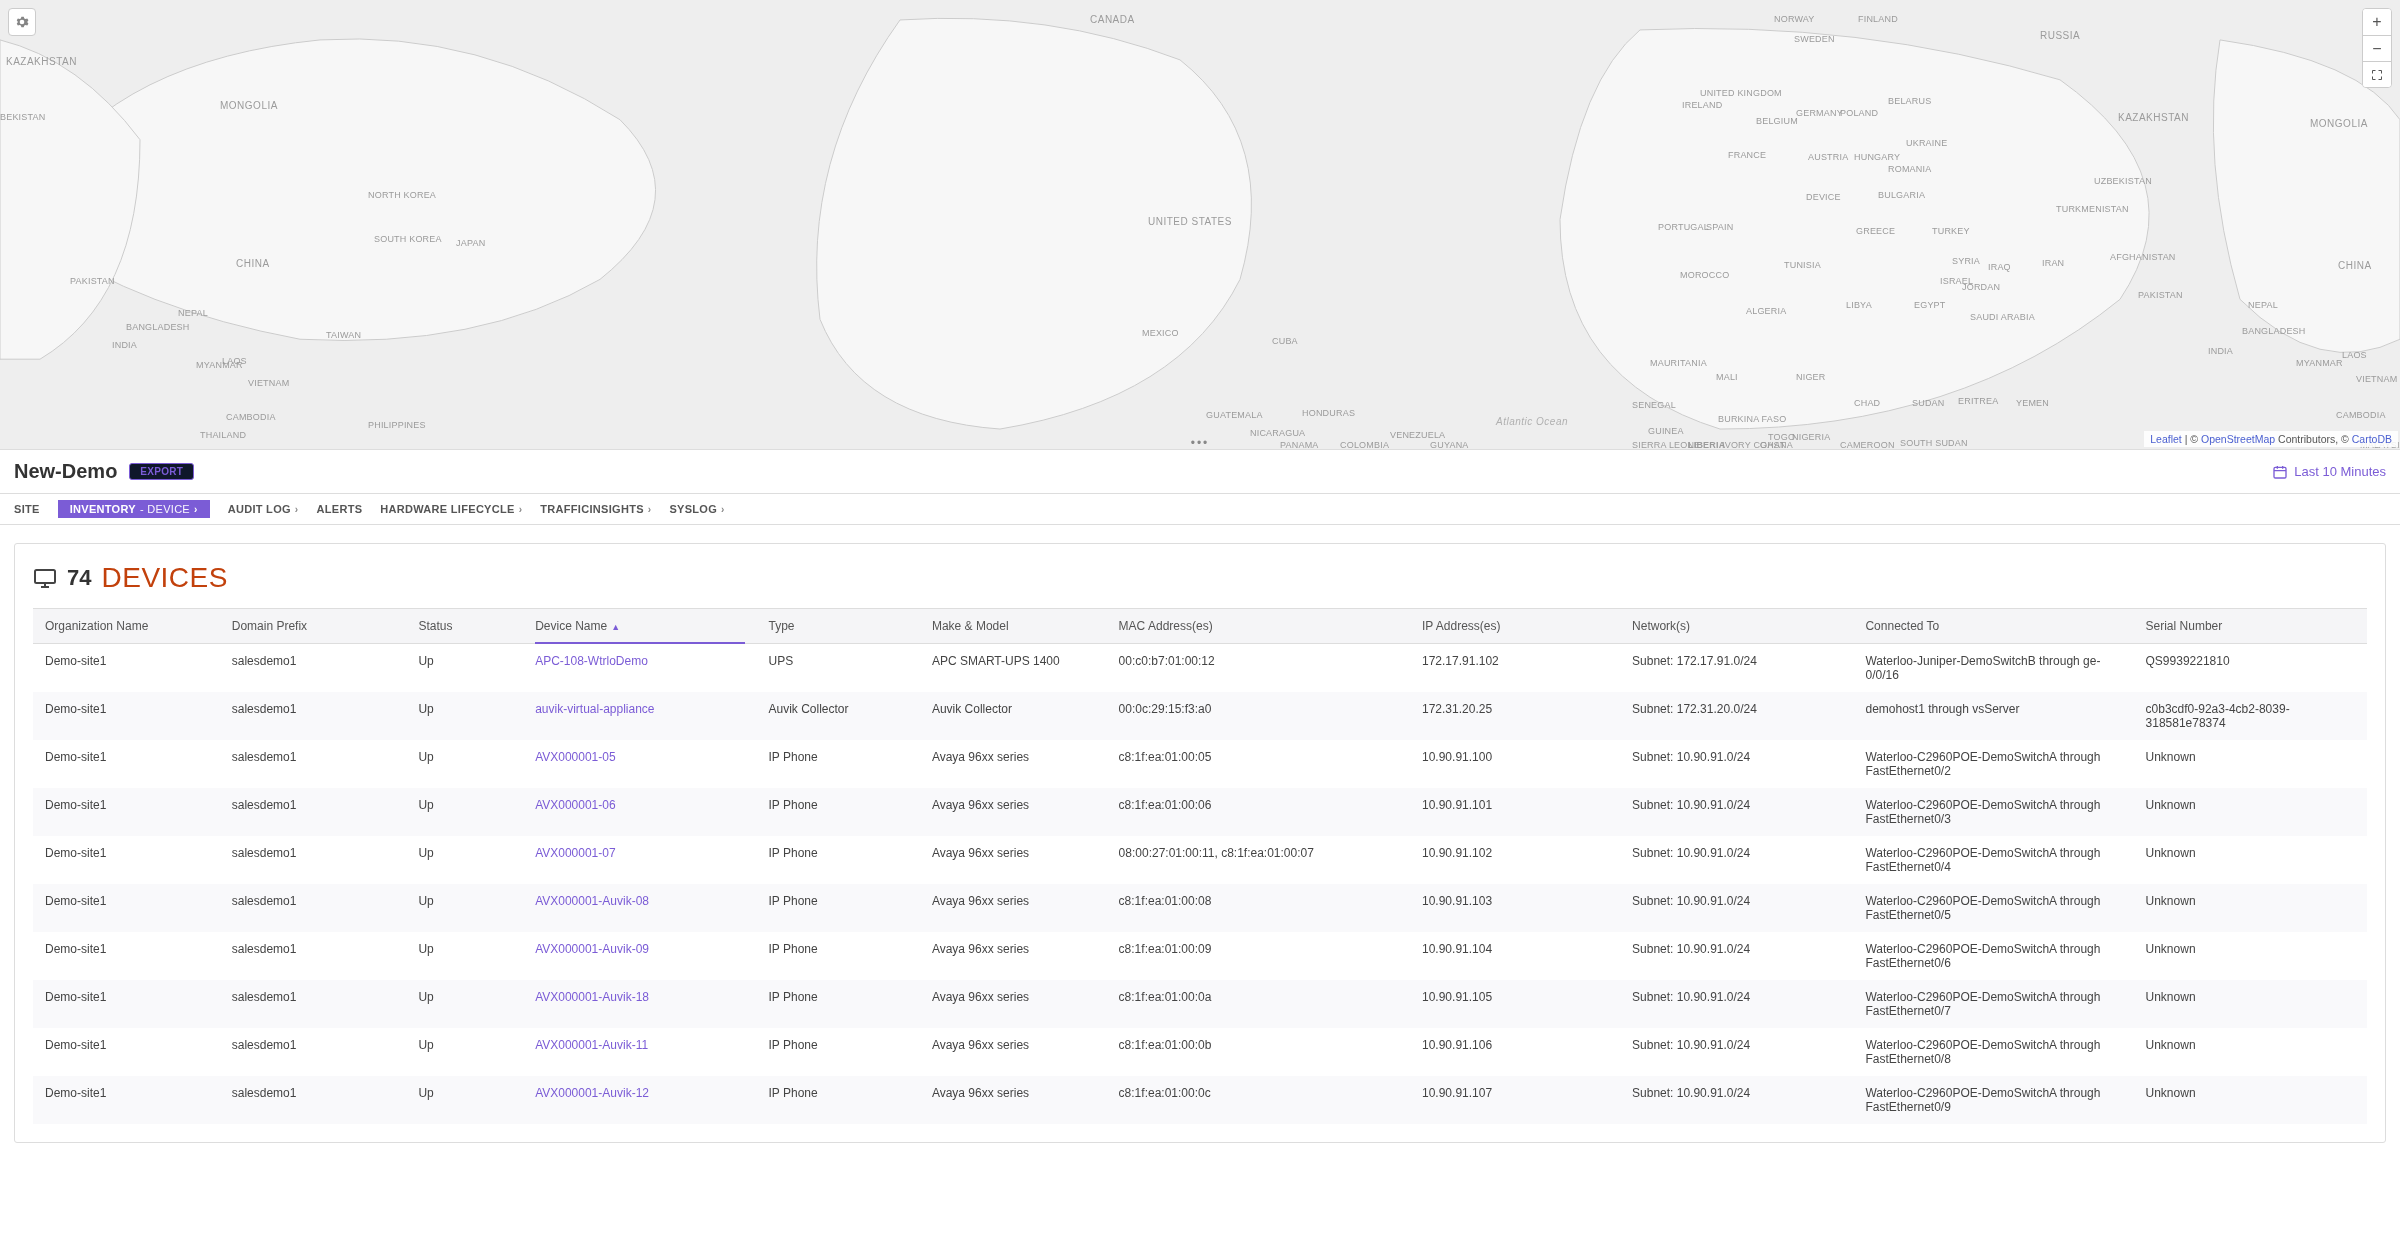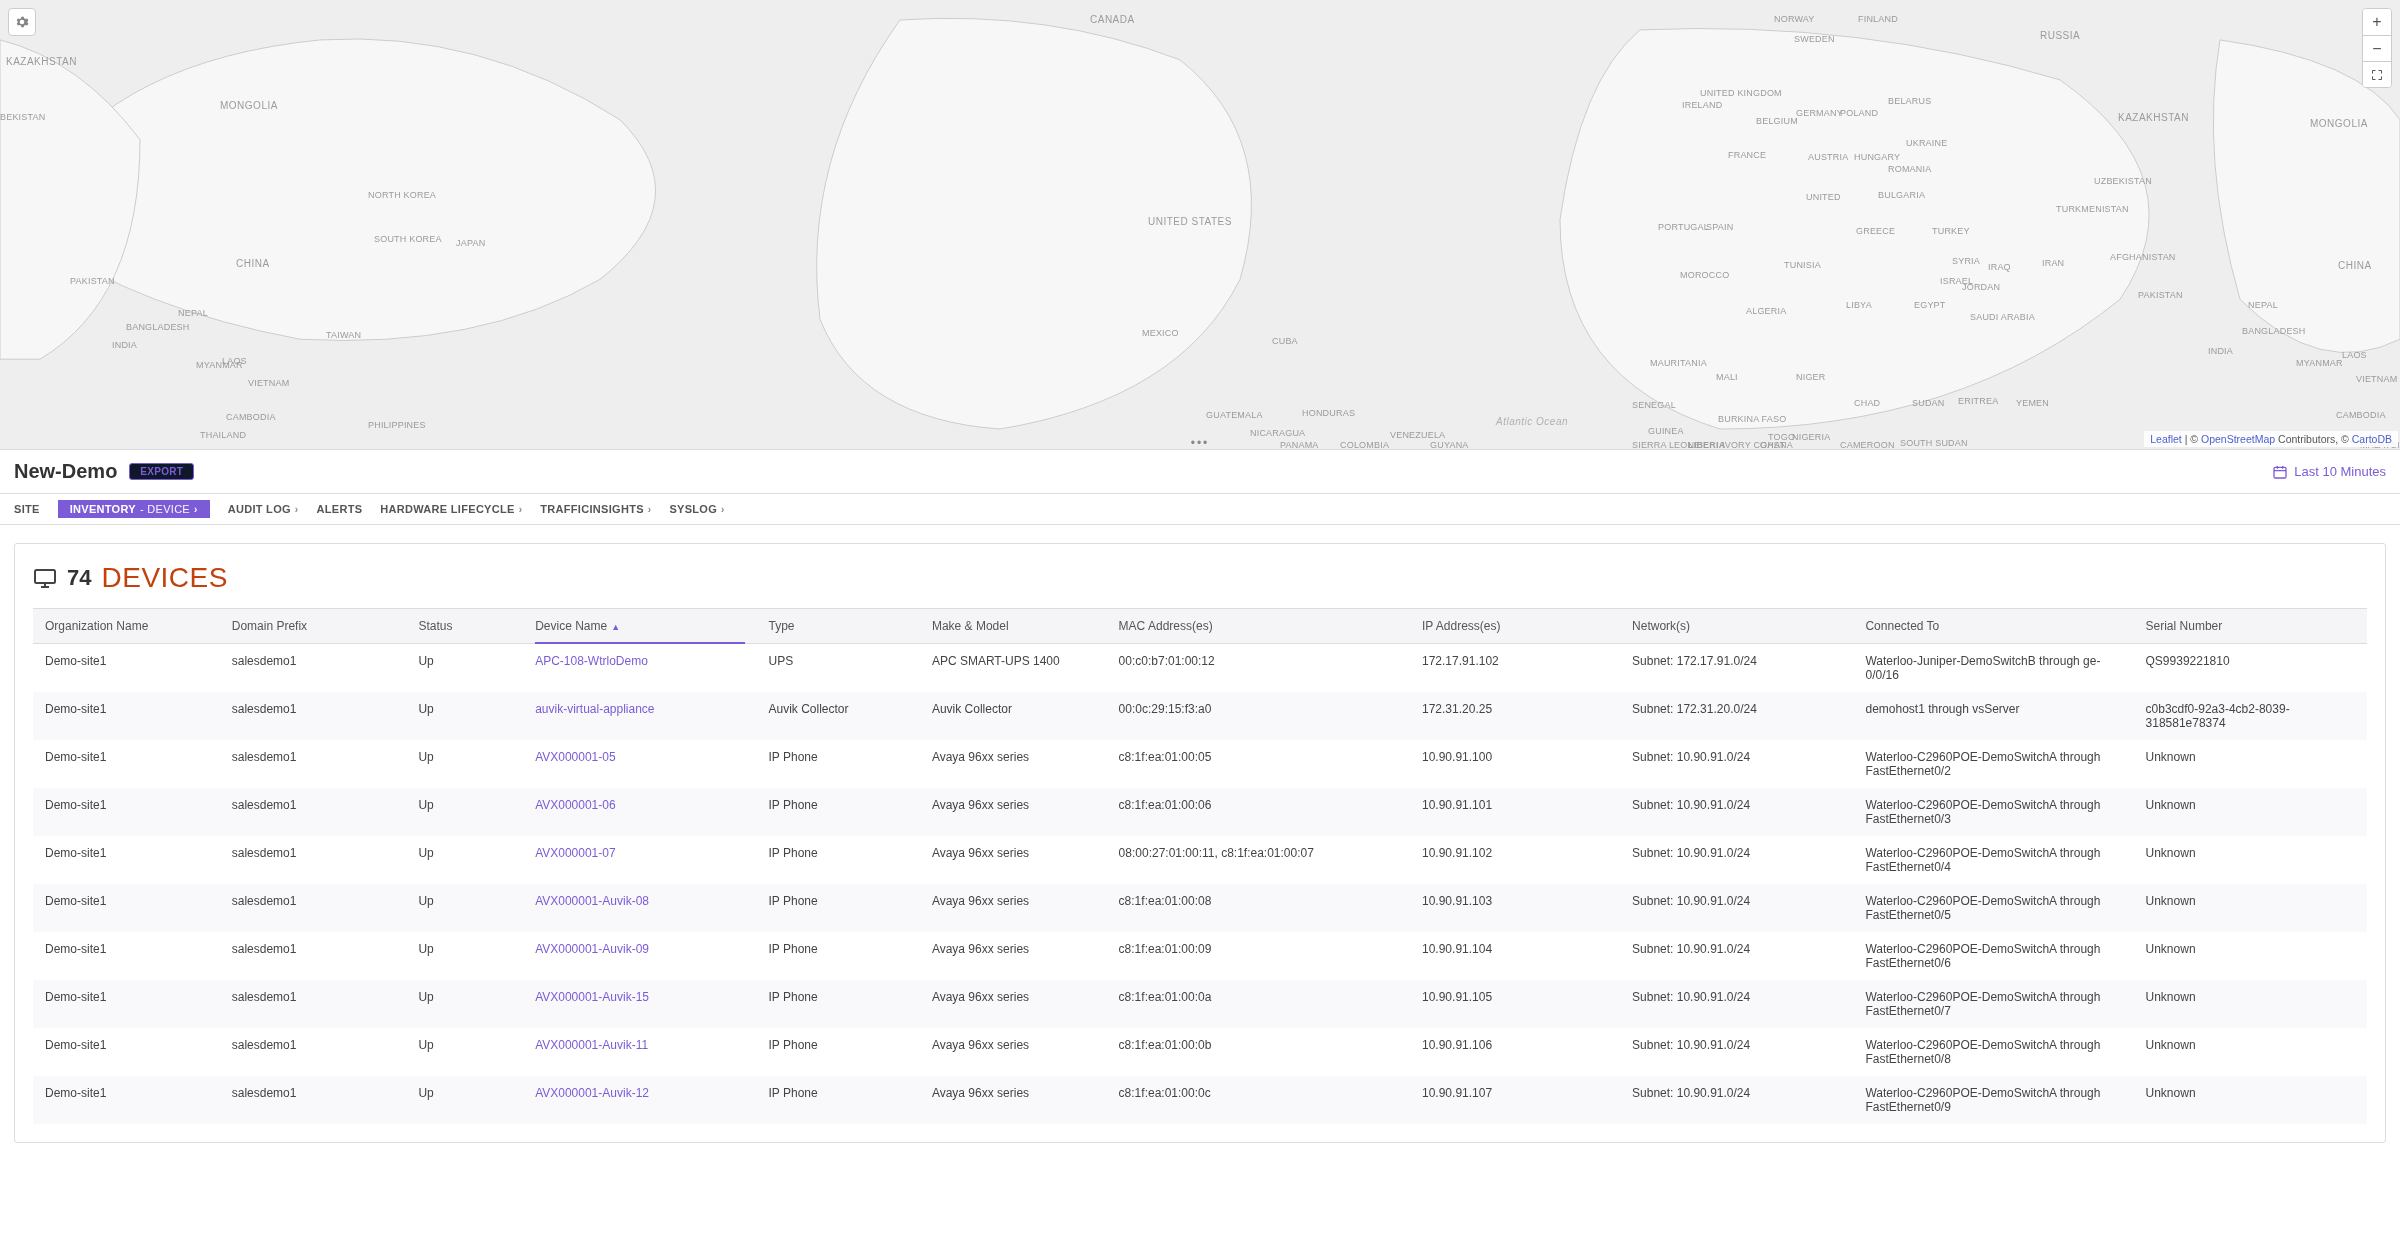--- a/index.html
+++ b/index.html
@@ -185,21 +185,21 @@
   <span class="map-label sm" style="top:100px;left:1666px;margin-left:16px;">IRELAND</span>
   <span class="map-label sm" style="top:116px;left:1756px;">BELGIUM</span>
   <span class="map-label sm" style="top:108px;left:1796px;">GERMANY</span>
   <span class="map-label sm" style="top:108px;left:1840px;">POLAND</span>
   <span class="map-label sm" style="top:96px;left:1888px;">BELARUS</span>
   <span class="map-label sm" style="top:138px;left:1906px;">UKRAINE</span>
   <span class="map-label sm" style="top:150px;left:1728px;">FRANCE</span>
   <span class="map-label sm" style="top:152px;left:1808px;">AUSTRIA</span>
   <span class="map-label sm" style="top:152px;left:1854px;">HUNGARY</span>
   <span class="map-label sm" style="top:164px;left:1888px;">ROMANIA</span>
-  <span class="map-label sm" style="top:192px;left:1806px;">UNITED</span>
+  <span class="map-label sm" style="top:192px;left:1806px;">DEVICE</span>
   <span class="map-label sm" style="top:222px;left:1706px;">SPAIN</span>
   <span class="map-label sm" style="top:222px;left:1658px;">PORTUGAL</span>
   <span class="map-label sm" style="top:190px;left:1878px;">BULGARIA</span>
   <span class="map-label sm" style="top:226px;left:1856px;">GREECE</span>
   <span class="map-label sm" style="top:226px;left:1932px;">TURKEY</span>
   <span class="map-label sm" style="top:256px;left:1952px;">SYRIA</span>
   <span class="map-label sm" style="top:262px;left:1988px;">IRAQ</span>
   <span class="map-label sm" style="top:258px;left:2042px;">IRAN</span>
   <span class="map-label sm" style="top:276px;left:1940px;">ISRAEL</span>
   <span class="map-label sm" style="top:282px;left:1962px;">JORDAN</span>
@@ -430,21 +430,21 @@
           <td>c8:1f:ea:01:00:09</td>
           <td>10.90.91.104</td>
           <td>Subnet: 10.90.91.0/24</td>
           <td>Waterloo-C2960POE-DemoSwitchA through FastEthernet0/6</td>
           <td>Unknown</td>
         </tr>
         <tr>
           <td>Demo-site1</td>
           <td>salesdemo1</td>
           <td>Up</td>
-          <td class="dev-name">AVX000001-Auvik-15</td>
+          <td class="dev-name">AVX000001-Auvik-18</td>
           <td>IP Phone</td>
           <td>Avaya 96xx series</td>
           <td>c8:1f:ea:01:00:0a</td>
           <td>10.90.91.105</td>
           <td>Subnet: 10.90.91.0/24</td>
           <td>Waterloo-C2960POE-DemoSwitchA through FastEthernet0/7</td>
           <td>Unknown</td>
         </tr>
         <tr>
           <td>Demo-site1</td>

